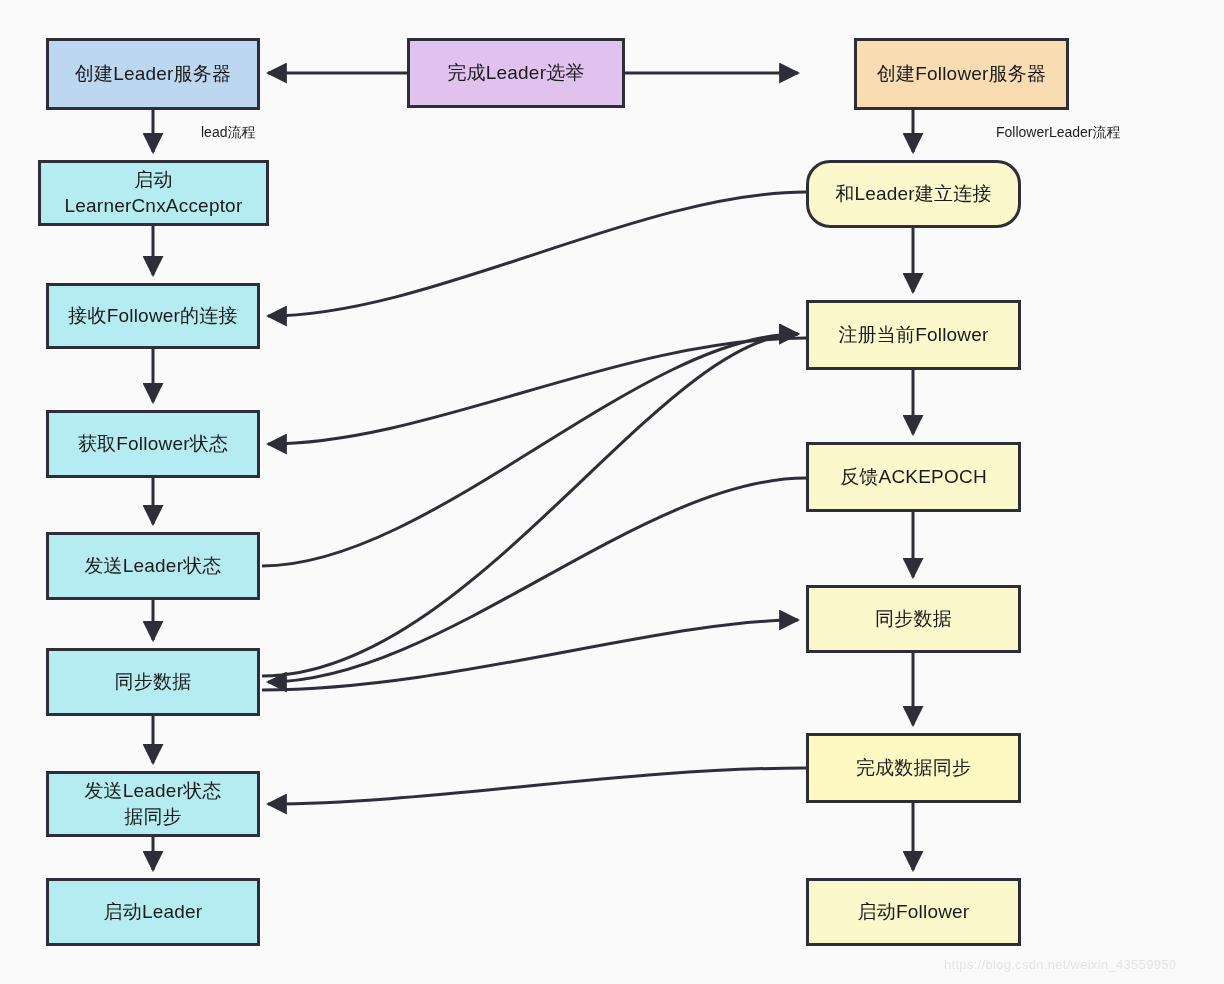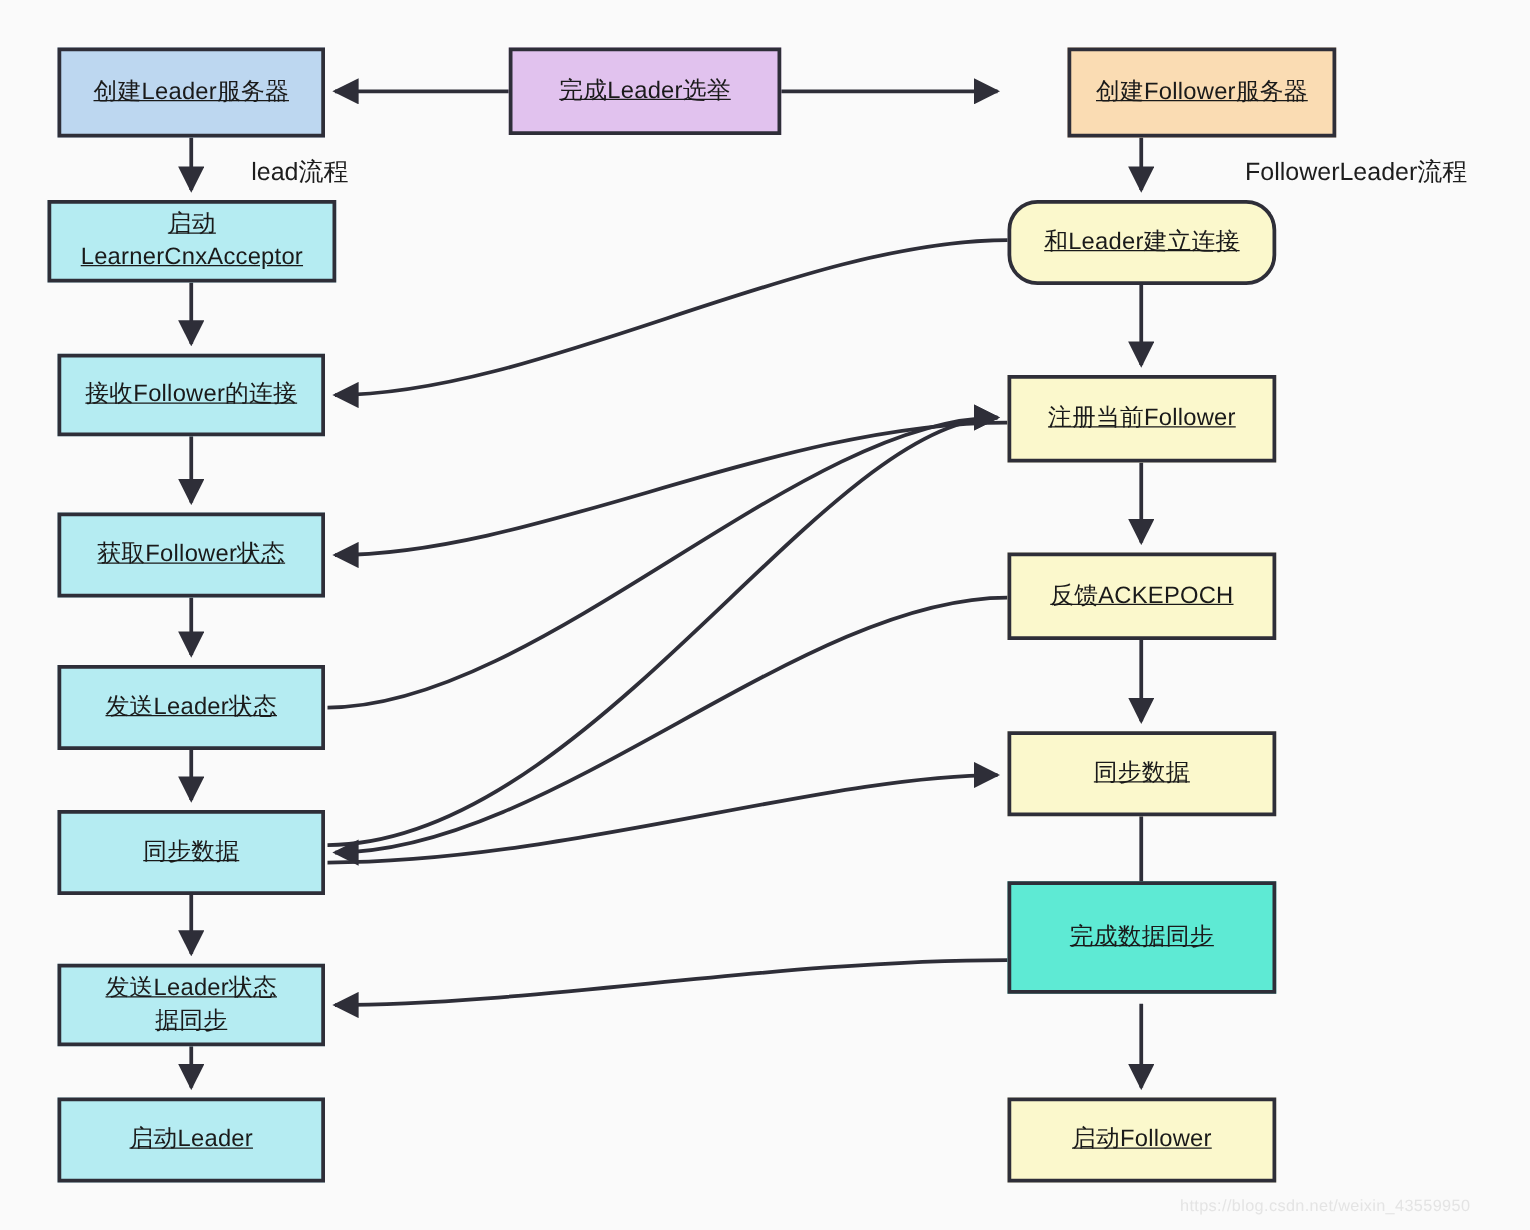--- a/index.html
+++ b/index.html
@@ -34,29 +34,28 @@
     border: 3px solid #2e2e38;
     display: flex;
     align-items: center;
     justify-content: center;
     text-align: center;
     font-size: 19px;
     line-height: 1.35;
     color: #1a1a1a;
     letter-spacing: 0.2px;
     padding: 17px 6px;
-    text-decoration: underline;
   }
   .node-label {
     display: block;
     white-space: pre-line;
   }
   .flow-label {
     position: absolute;
-    font-size: 20px;
+    font-size: 14px;
     color: #1d1d1d;
     white-space: nowrap;
   }
   .watermark {
     position: absolute;
     font-size: 13px;
     color: #e4e4e4;
     white-space: nowrap;
     letter-spacing: 0.3px;
   }
@@ -158,21 +157,21 @@
   </div>
 
   <div class="node" style="left:806px; top:442px; width:215px; height:70px; background:#fbf8cc;">
     <span class="node-label">反馈ACKEPOCH</span>
   </div>
 
   <div class="node" style="left:806px; top:585px; width:215px; height:68px; background:#fbf8cc;">
     <span class="node-label">同步数据</span>
   </div>
 
-  <div class="node" style="left:806px; top:705px; width:215px; height:90px; background:#5eead4;">
+  <div class="node" style="left:806px; top:733px; width:215px; height:70px; background:#fef9c3;">
     <span class="node-label">完成数据同步</span>
   </div>
 
   <div class="node" style="left:806px; top:878px; width:215px; height:68px; background:#fbf8cc;">
     <span class="node-label">启动Follower</span>
   </div>
 
   <div class="flow-label" style="left:201px; top:124px;">lead流程</div>
 
   <div class="flow-label" style="left:996px; top:124px;text-align:center;">FollowerLeader流程</div>

